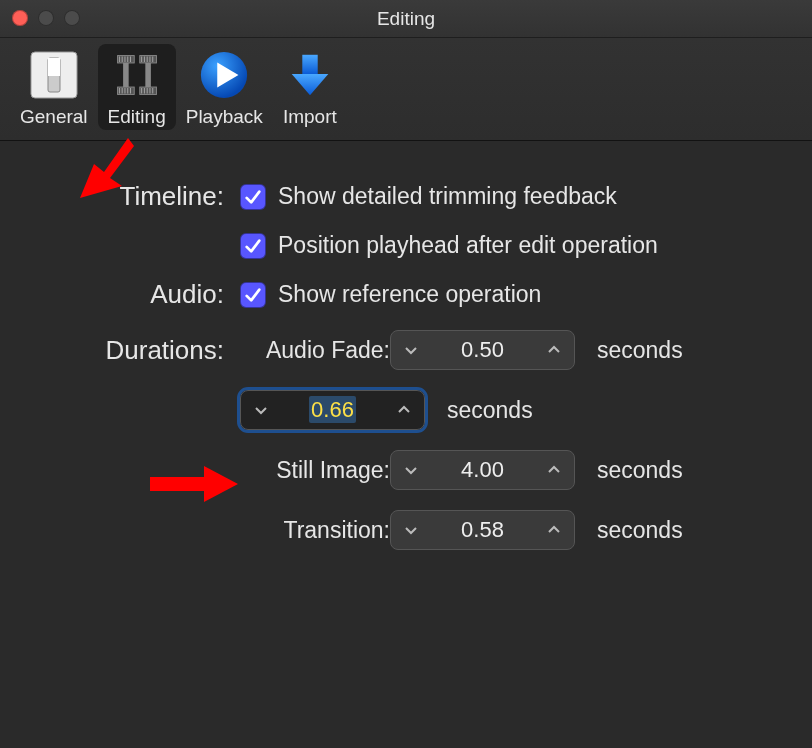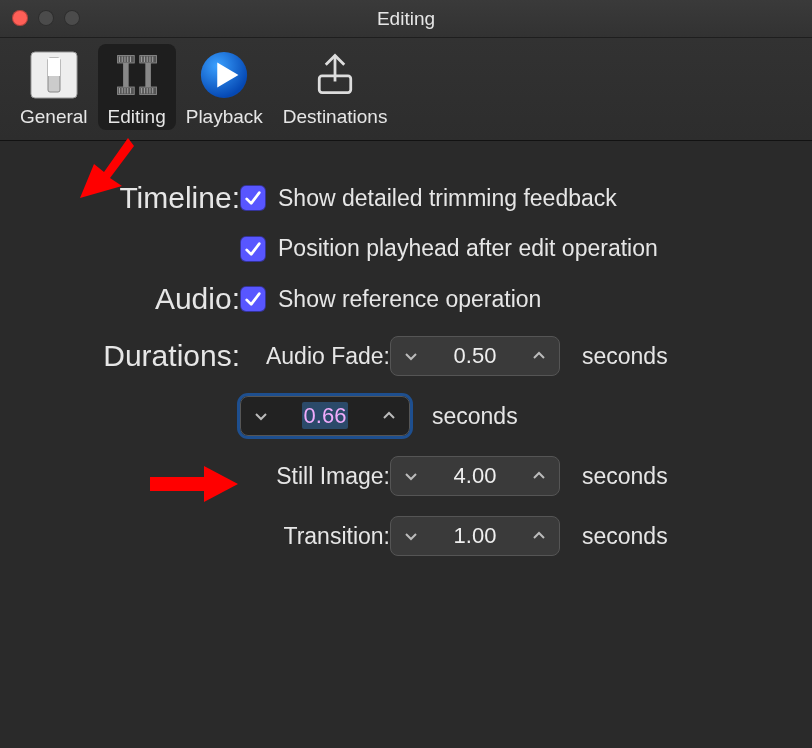--- a/index.html
+++ b/index.html
@@ -53,22 +53,22 @@
   .content {
     padding: 40px 30px 30px 30px;
     font-size: 22px;
     color: #e6e6e6;
   }
   .row {
     display: flex; align-items: center;
     margin-bottom: 20px;
   }
   .lab {
-    width: 210px; text-align: right; 
-    font-size: 30px;
+    width: 210px; text-align: right; padding-right: 16px;
+    font-size: 26px;
   }
   .sub {
     width: 150px; text-align: right; padding-right: 0;
     font-size: 23px;
   }
   .chk {
     width: 26px; height: 26px; border-radius: 6px;
     background: #5856ff;
     display: inline-flex; align-items: center; justify-content: center;
     margin-right: 12px;
@@ -76,39 +76,39 @@
   }
   .chk svg { width: 18px; height: 18px; }
   .chklabel { font-size: 23px; }
   .sect { }
   .durrow { display: flex; align-items: center; margin-bottom: 20px; }
   .stepper {
     display: flex; align-items: center;
     background: #3a3a3a;
     border: 1px solid #555;
     border-radius: 8px;
-    height: 40px; width: 170px;
+    height: 40px; width: 185px;
     overflow: hidden;
   }
   .stepper.focus {
     outline: 3px solid #1e4f8f;
     background: #222;
   }
   .stepbtn {
     width: 40px; height: 100%;
     display: flex; align-items: center; justify-content: center;
     color: #bbb; font-size: 18px;
     cursor: pointer;
   }
   .stepval {
     flex: 1; text-align: center; font-size: 22px; color: #eee;
   }
   .stepval .hl {
     background: #2b4a6a;
-    color: #f0abfc;
+    color: #fde047;
     padding: 1px 2px;
     border-radius: 2px;
   }
   .unit { margin-left: 22px; font-size: 23px; }
   
   .arrow {
     position: absolute;
     pointer-events: none;
   }
 </style>
@@ -182,31 +182,36 @@
             <stop offset="100%" stop-color="#0548b3"></stop>
           </radialGradient>
         </defs>
         <circle cx="27" cy="27" r="24" fill="url(#pb)"></circle>
         <polygon points="20,14 20,40 42,27" fill="#fff"></polygon>
       </svg>
     </div>
     <div class="tblabel">Playback</div>
   </div>
 
-
   <div class="tbitem">
     <div class="ticon">
-      <svg viewBox="0 0 54 54" width="50" height="50">
-        <rect x="10" y="28" width="34" height="18" rx="3" fill="none" stroke="#ddd" stroke-width="3"></rect>
-        <line x1="27" y1="34" x2="27" y2="6" stroke="#ddd" stroke-width="3"></line>
-        <polyline points="17,16 27,6 37,16" fill="none" stroke="#ddd" stroke-width="3"></polyline>
+      <svg viewBox="0 0 54 54" width="52" height="52">
+        <defs>
+          <linearGradient id="imp" x1="0" y1="0" x2="0" y2="1">
+            <stop offset="0%" stop-color="#4aa8ff"></stop>
+            <stop offset="100%" stop-color="#0a5bd6"></stop>
+          </linearGradient>
+        </defs>
+        <rect x="19" y="6" width="16" height="20" fill="url(#imp)"></rect>
+        <polygon points="8,26 46,26 27,48" fill="url(#imp)"></polygon>
       </svg>
     </div>
-    <div class="tblabel">Destinations</div>
-  </div>
+    <div class="tblabel">Import</div>
+  </div>
+
 
 </div>
 
 <div class="content">
 
   <div class="row">
     <div class="lab">Timeline:</div>
     <div class="chk">
       <svg viewBox="0 0 20 20">
           <polyline points="3,11 8,16 17,4" fill="none" stroke="#fff" stroke-width="3" stroke-linecap="round" stroke-linejoin="round"></polyline>
@@ -292,21 +297,21 @@
 
   <div class="durrow">
     <div class="lab"></div>
     <div class="sub">Transition:</div>
     <div class="stepper">
       <div class="stepbtn">
           <svg width="14" height="14" viewBox="0 0 14 14">
             <polyline points="2,5 7,10 12,5" fill="none" stroke="#bbb" stroke-width="2"></polyline>
           </svg>
         </div>
-      <div class="stepval">1.00</div>
+      <div class="stepval">0.58</div>
       <div class="stepbtn">
           <svg width="14" height="14" viewBox="0 0 14 14">
             <polyline points="2,9 7,4 12,9" fill="none" stroke="#bbb" stroke-width="2"></polyline>
           </svg>
         </div>
     </div>
     <div class="unit">seconds</div>
   </div>
 
 </div>

